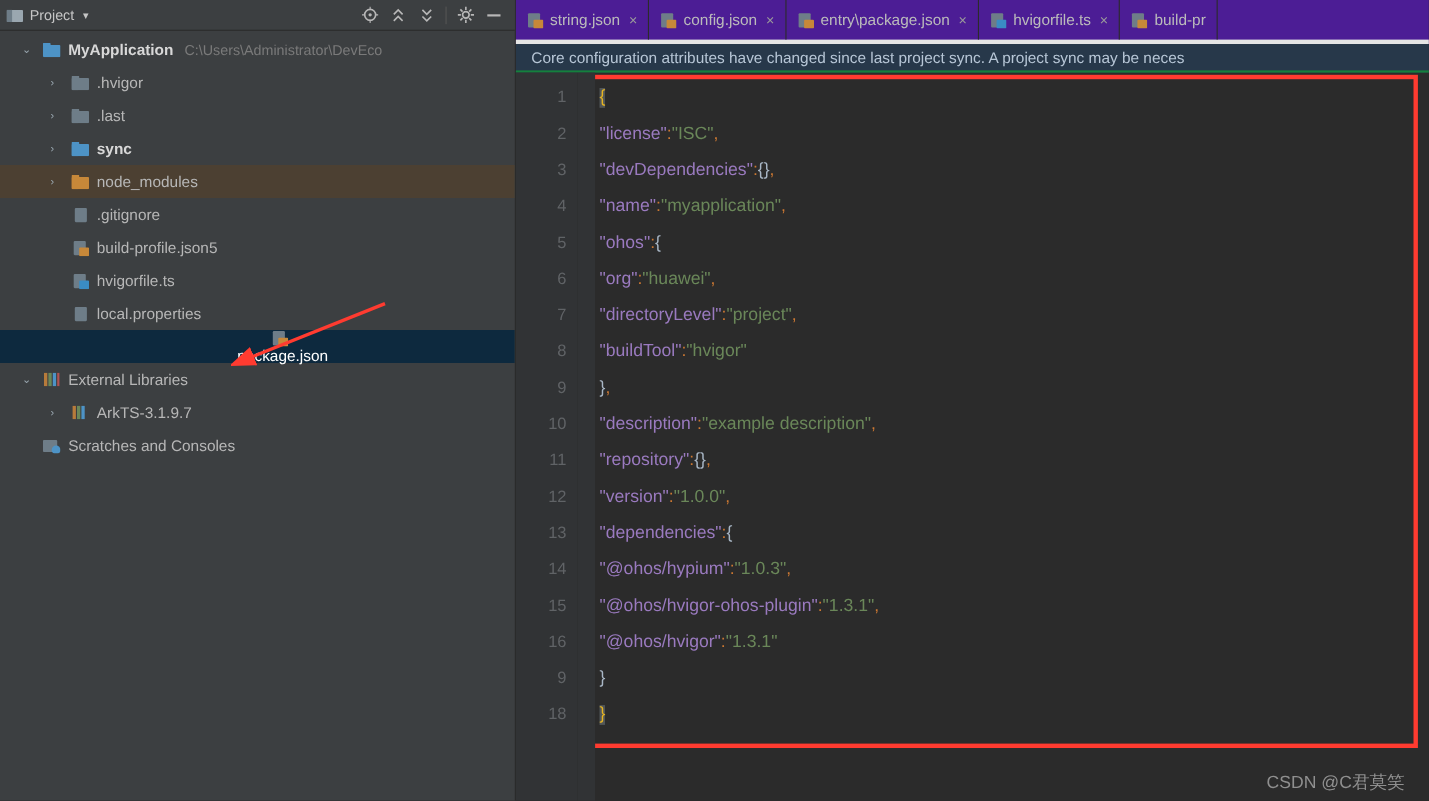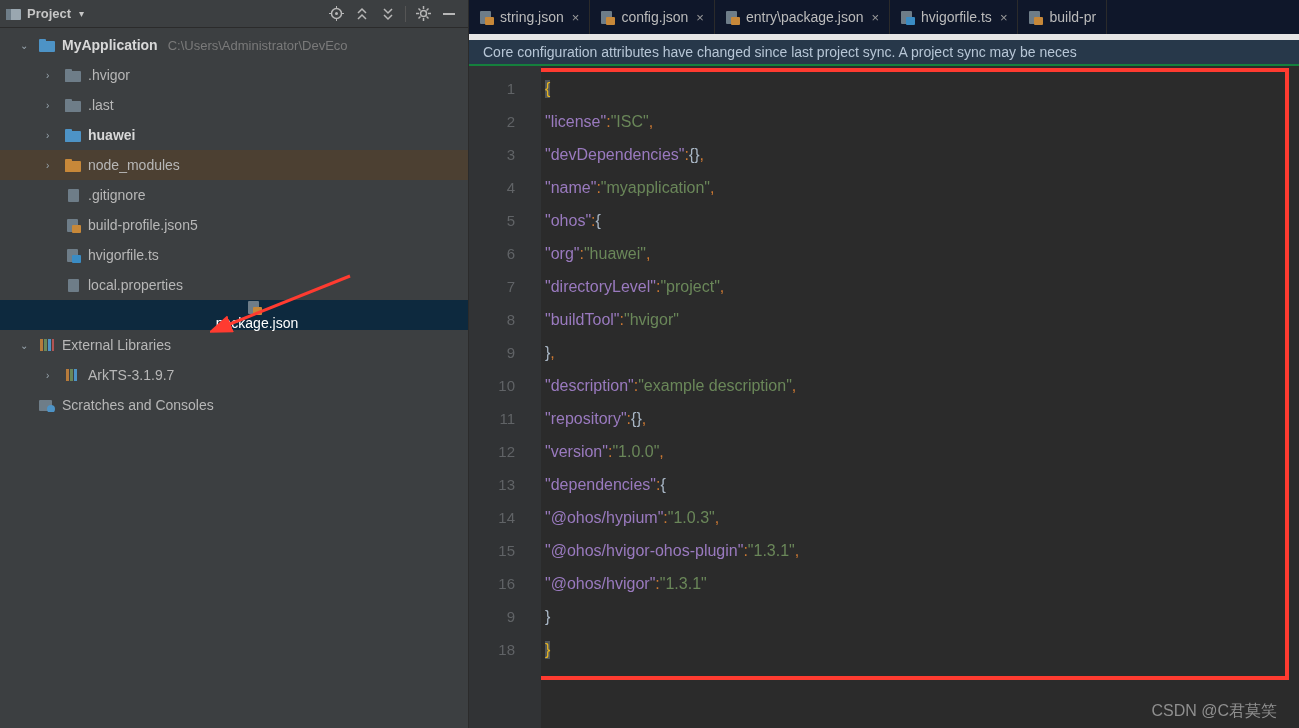--- a/index.html
+++ b/index.html
@@ -3,21 +3,21 @@
 <meta charset="utf-8">
 <style>
 * { margin:0; padding:0; box-sizing:border-box; font-family:"Segoe UI",Arial,sans-serif; }
 html,body { width:1299px; height:728px; background:#2b2b2b; color:#b7b7b7; overflow:hidden; }
 .root { display:flex; height:100%; }
 
 
 .panel-left { width:469px; background:#3c3f41; display:flex; flex-direction:column; border-right:1px solid #2b2b2b; }
 .toolbar { height:28px; display:flex; align-items:center; background:#3c3f41; border-bottom:1px solid #2b2b2b; padding:0 6px; color:#c6c6c6; font-size:13px; }
 .toolbar .proj-icon { margin-right:6px; }
-.toolbar .drop { font-weight:700; }
+.toolbar .drop { font-weight:400; }
 .toolbar .down { margin-left:8px; font-size:10px; }
 .toolbar .spacer { flex:1; }
 .toolbar .tb-icon { width:22px; height:22px; margin:0 2px; display:inline-flex; align-items:center; justify-content:center; color:#b7b7b7; cursor:pointer; }
 
 .tree { flex:1; overflow:auto; font-size:14px; color:#b7b7b7; padding-top:2px; position:relative; }
 .tree-row { height:30px; display:flex; align-items:center; padding-left:16px; cursor:pointer; position:relative; }
 .tree-row.selected { background:#0d293e; color:#fff;flex-direction:column; }
 .tree-row.highlight-nm { background:#4c4032; }
 .tree-row .arrow { width:14px; display:inline-block; color:#9aa7b0; font-size:10px; margin-right:4px; }
 .tree-row .file-ico { width:18px; margin-right:6px; display:inline-flex; align-items:center; justify-content:center; }
@@ -29,21 +29,21 @@
 .tree-row.level-ext2 { padding-left:46px; }
 
 
 .arrow-annot { position:absolute; pointer-events:none; }
 
 
 svg { display:block; }
 
 
 .panel-right { flex:1; display:flex; flex-direction:column; background:#2b2b2b; position:relative; }
-.tabs { height:40px; display:flex; align-items:center; background:#0f172a; border-bottom:6px solid #e5e5e5; }
+.tabs { height:40px; display:flex; align-items:center; background:#4c1d95; border-bottom:4px solid #e5e5e5; }
 .tab { display:flex; align-items:center; height:100%; padding:0 10px; color:#bbbbbb; font-size:14px; cursor:pointer; border-right:1px solid #2b2b2b; }
 .tab .tab-ico { margin-right:6px; }
 .tab .close { margin-left:8px; color:#9b9b9b; font-size:13px; }
 
 .banner { height:26px; background:#27384a; color:#b7c6d6; font-size:14px; display:flex; align-items:center; padding-left:14px; border-bottom:2px solid #15803d; white-space:nowrap; overflow:hidden; }
 
 .editor-area { flex:1; display:flex; position:relative; font-family:"Consolas","Courier New",monospace; font-size:16px; }
 .gutter { width:56px; background:#313335; color:#606366; text-align:right; padding:6px 10px 0 0; line-height:33px; font-size:15px; }
 .fold-strip { width:16px; background:#313335; position:relative; }
 .code-outer { flex:1; position:relative; padding:6px 0 0 4px; overflow:hidden; }
@@ -159,21 +159,21 @@
             <span class="lbl">.last</span>
           </div>
           <div class="tree-row level-1 bold">
             <span class="arrow">›</span>
             <span class="file-ico">
               <svg width="16" height="13">
                 <rect class="tab" width="7" height="4" rx="1" fill="#4d93c6"></rect>
                 <rect width="16" height="11" y="2" rx="1" fill="#4d93c6"></rect>
               </svg>
             </span>
-            <span class="lbl">huawei</span>
+            <span class="lbl">sync</span>
           </div>
           <div class="tree-row level-1 highlight-nm">
             <span class="arrow">›</span>
             <span class="file-ico">
               <svg width="16" height="13">
                 <rect class="tab" width="7" height="4" rx="1" fill="#c78839"></rect>
                 <rect width="16" height="11" y="2" rx="1" fill="#c78839"></rect>
               </svg>
             </span>
             <span class="lbl">node_modules</span>

